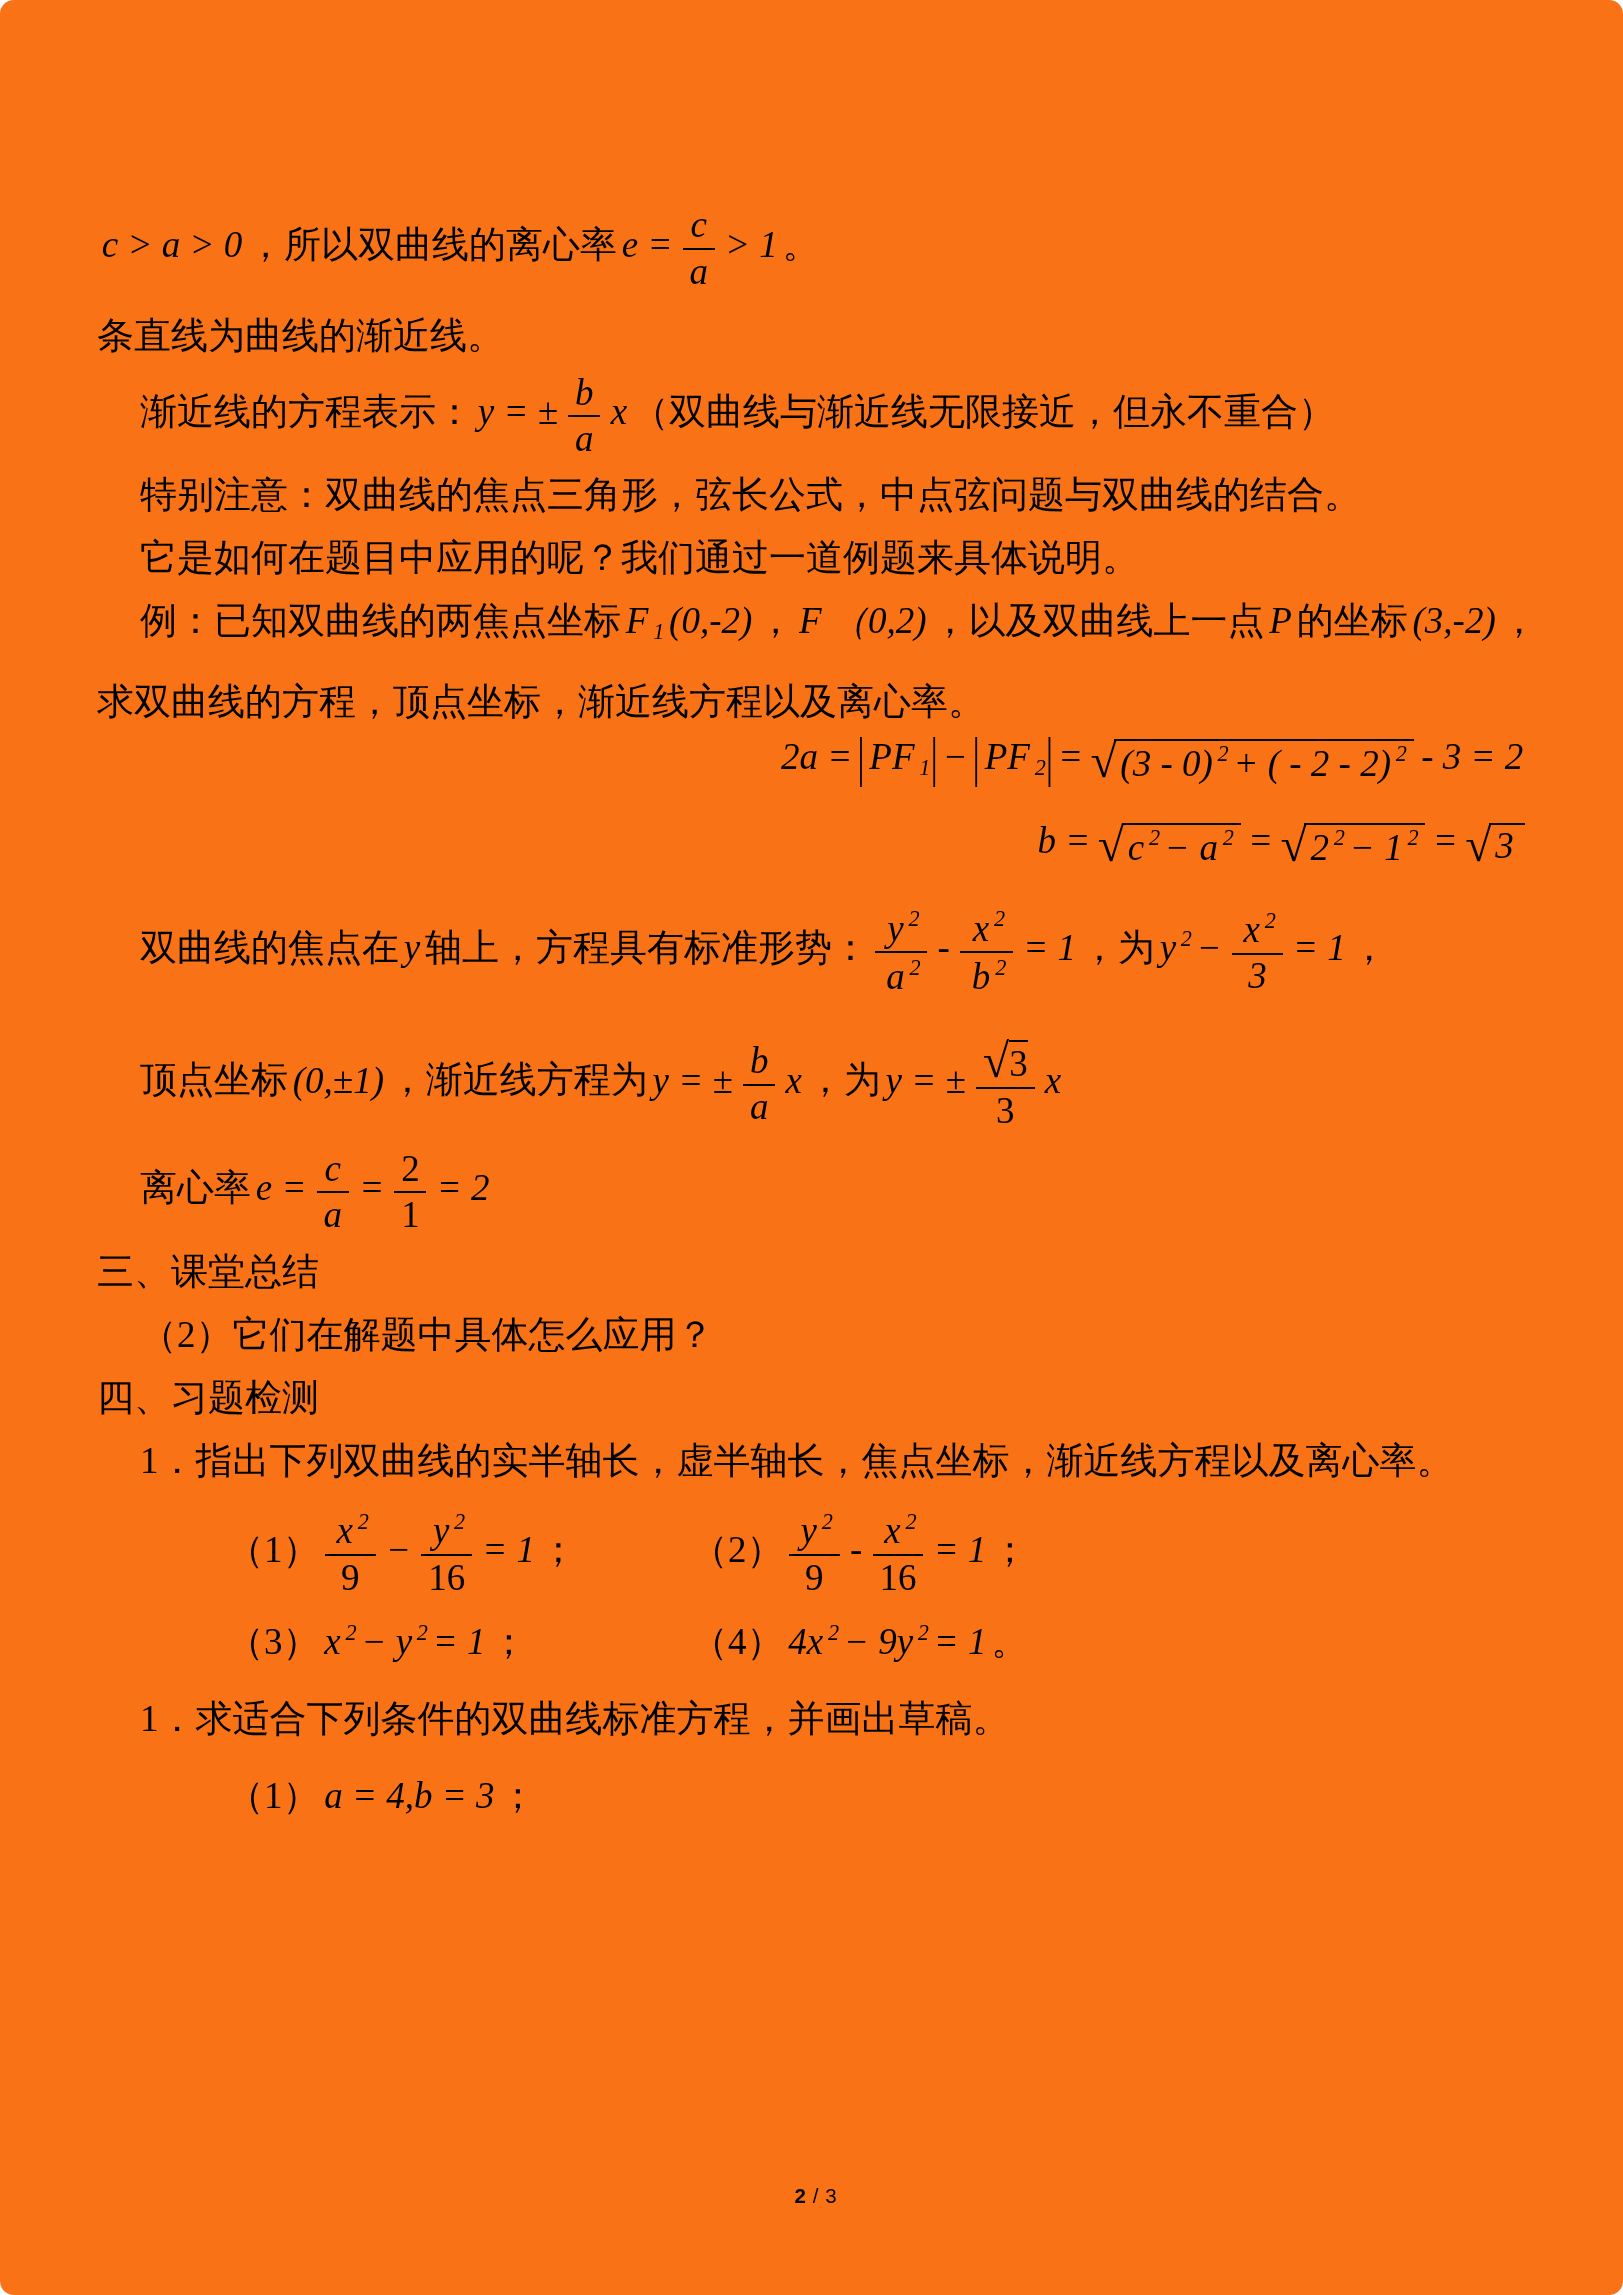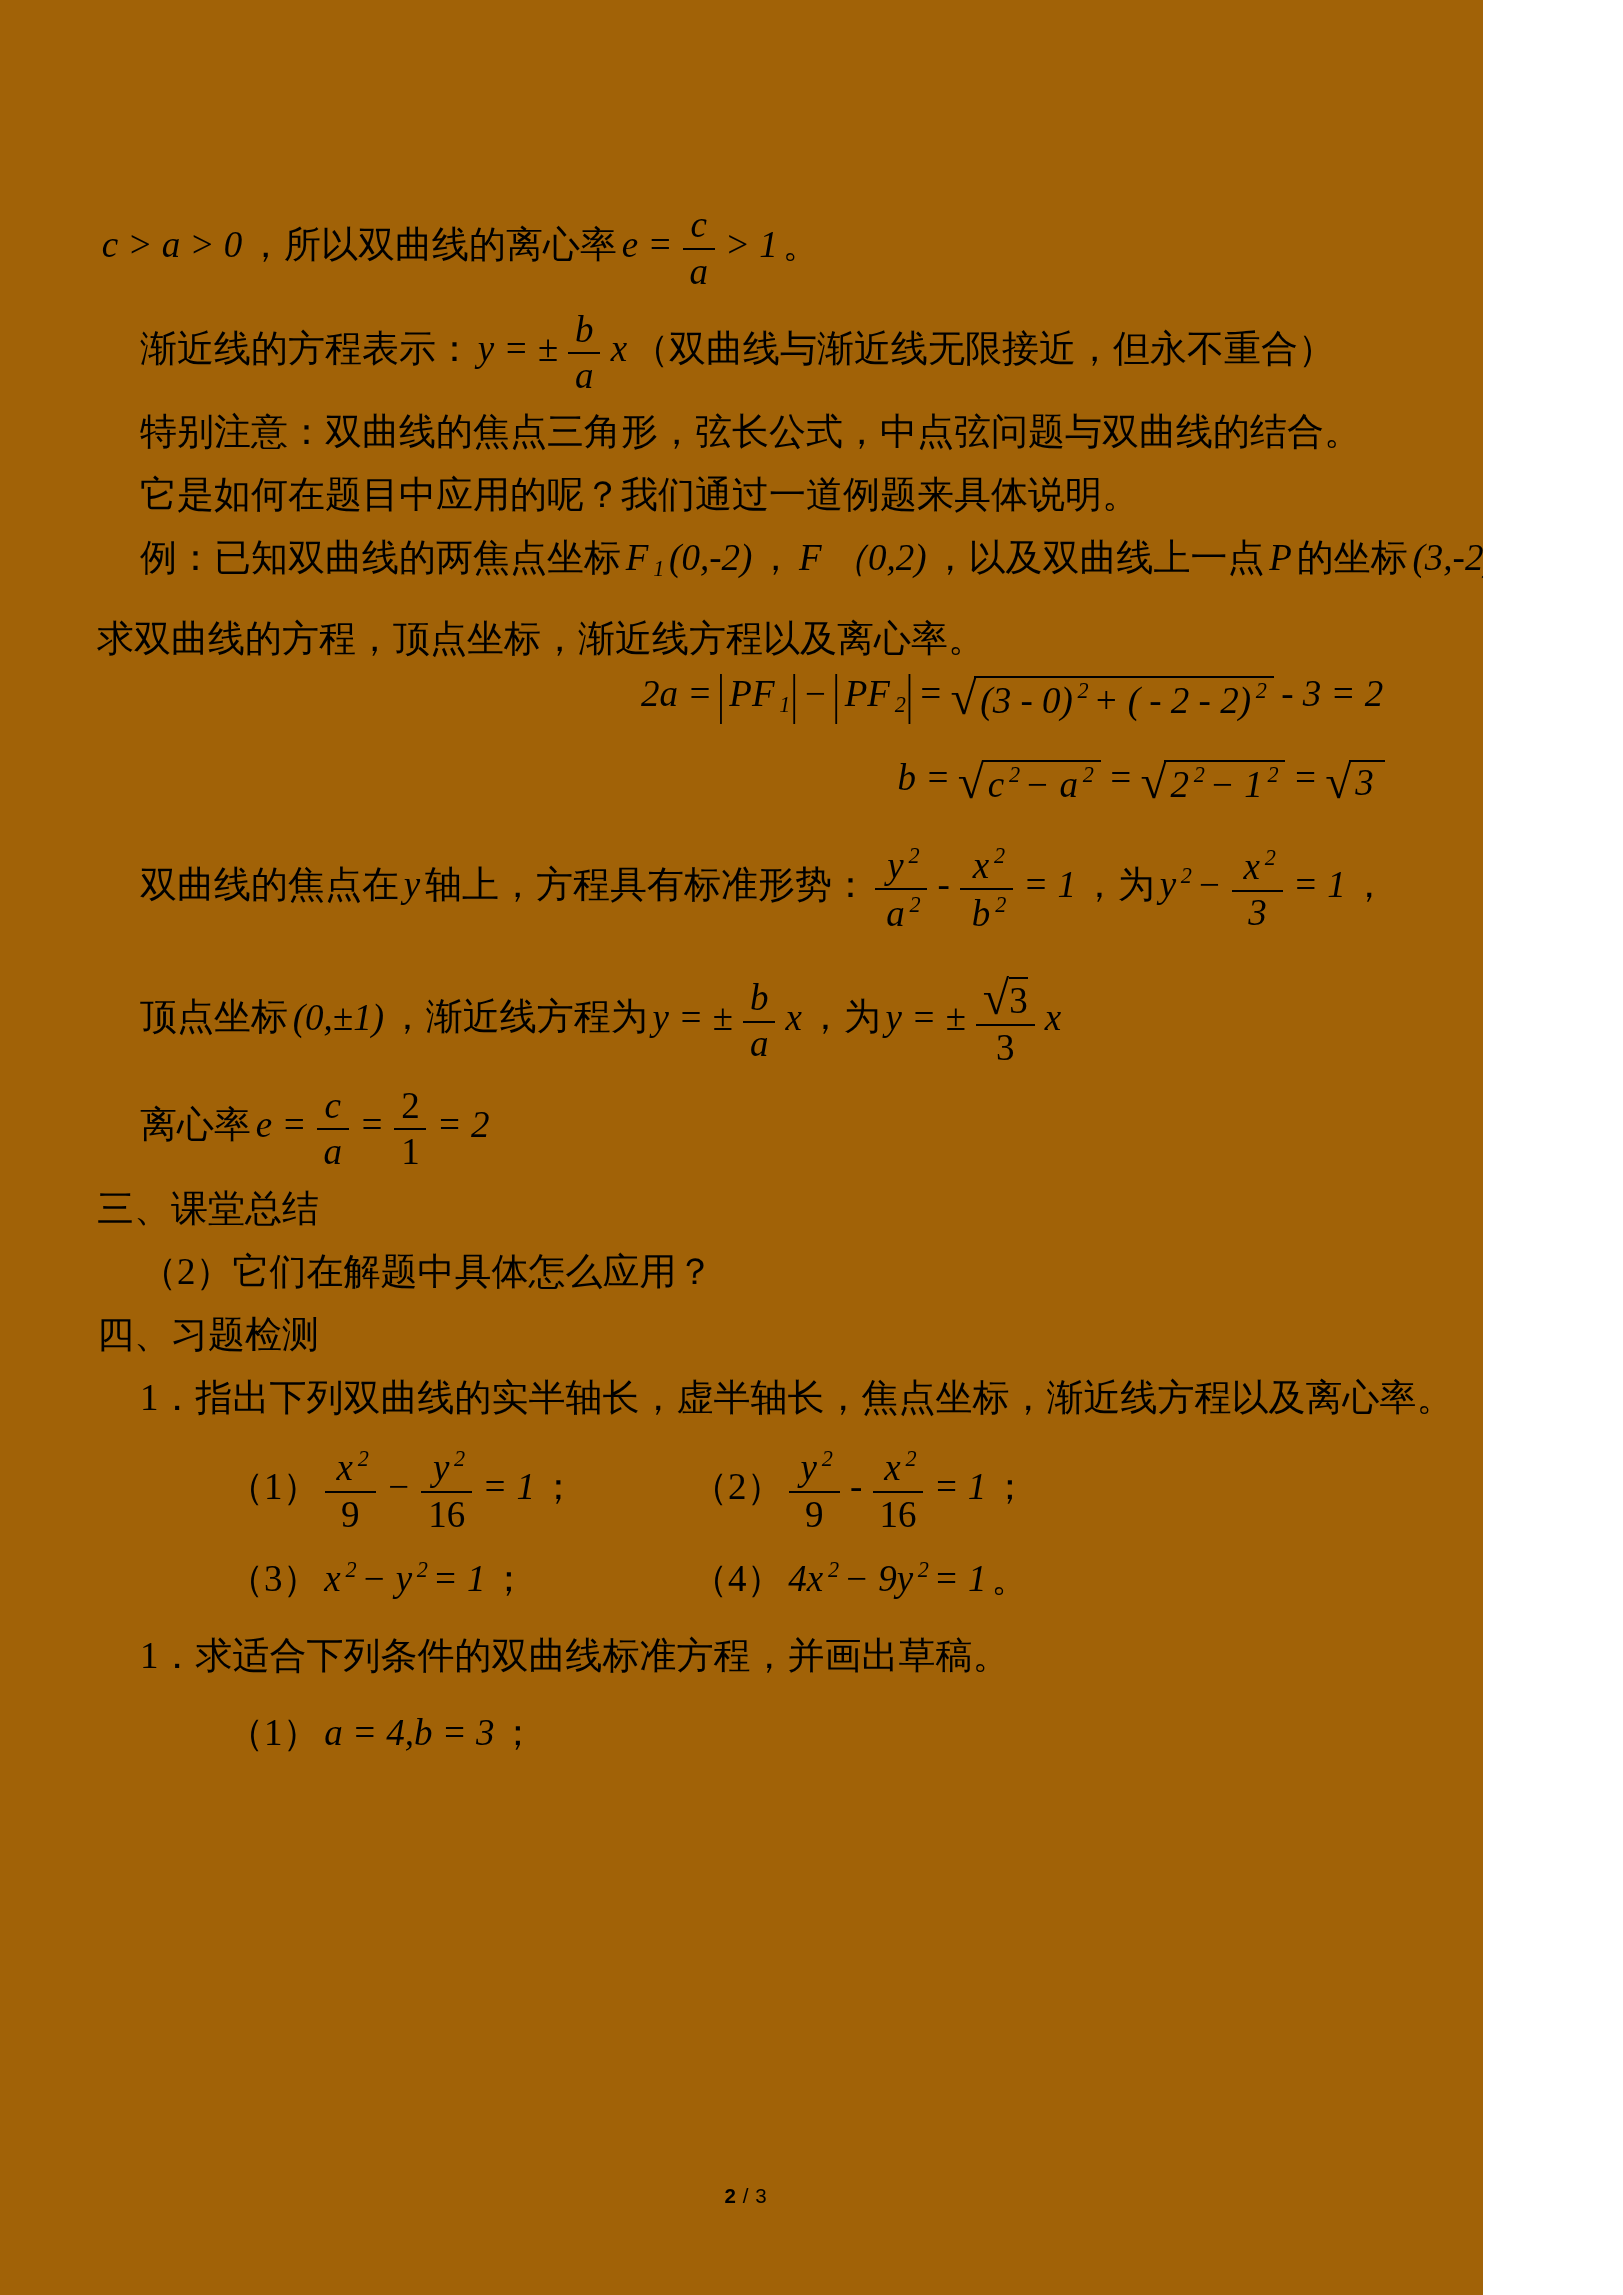--- a/index.html
+++ b/index.html
@@ -4,24 +4,25 @@
 <style>
   * { margin:0; padding:0; box-sizing:border-box; }
   html,body { background:#ffffff; }
   body {
     width:1623px; height:2295px;
     font-family:"Liberation Serif","DejaVu Serif",serif;
     color:#000;
   }
   .page {
     position:relative;
-    width:1483px; height:2295px;
-    background:#a16207;
+    width:1623px; height:2295px;
+    background:#f97316;
     padding:205px 95px 0 97px;
     overflow:hidden;
+    border-radius:14px;
   }
   .para { font-size:37px; line-height:1.0; margin-top:26px; white-space:nowrap; }
   .indent { padding-left:43px; }
   .flush { padding-left:0; }
   .eq { padding-left:43px;text-align:right; }
   .t { font-style:normal; }
   .mi { font-style:italic; padding:0 4.8px; }
   .sup { font-size:0.6em; vertical-align:0.65em; font-style:italic; }
   .sub { font-size:0.6em; vertical-align:-0.25em; font-style:italic; }
   .bar { display:inline-block; font-style:normal; transform:scaleY(1.5); }
@@ -55,20 +56,23 @@
 </style>
 </head>
 <body>
 
 <div class="page">
 
   <div class="para flush tall">
     <span class="mi">c &gt; a &gt; 0</span><span class="t">，所以双曲线的离心率</span><span class="mi">e =</span><span class="frac"><span class="num mi">c</span><span class="den mi">a</span></span><span class="mi">&gt; 1</span><span class="t">。</span>
   </div>
 
+  <div class="para flush">
+    <span class="t">条直线为曲线的渐近线。</span>
+  </div>
 
   <div class="para indent mt-sm">
     <span class="t">渐近线的方程表示：</span><span class="mi">y = ±</span><span class="frac"><span class="num mi">b</span><span class="den mi">a</span></span><span class="mi">x</span><span class="t">（双曲线与渐近线无限接近，但永不重合）</span>
   </div>
 
   <div class="para indent mt-sm">
     <span class="t">特别注意：双曲线的焦点三角形，弦长公式，中点弦问题与双曲线的结合。</span>
   </div>
   <div class="para indent">
     <span class="t">它是如何在题目中应用的呢？我们通过一道例题来具体说明。</span>

